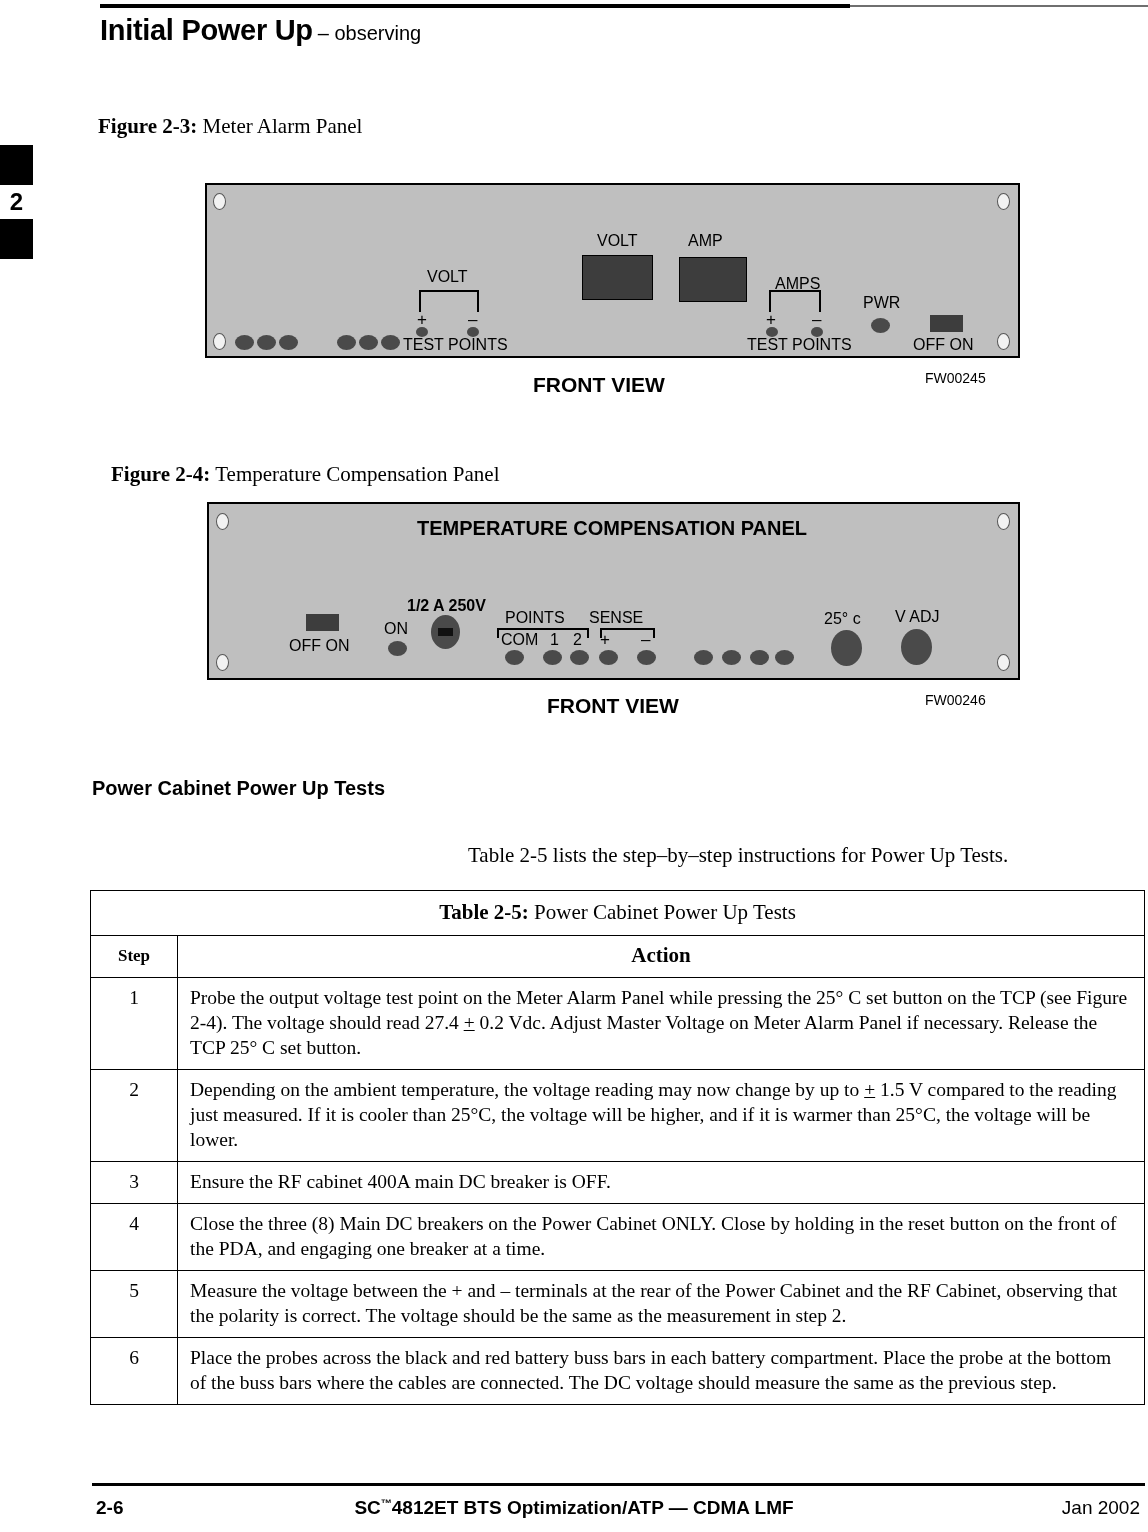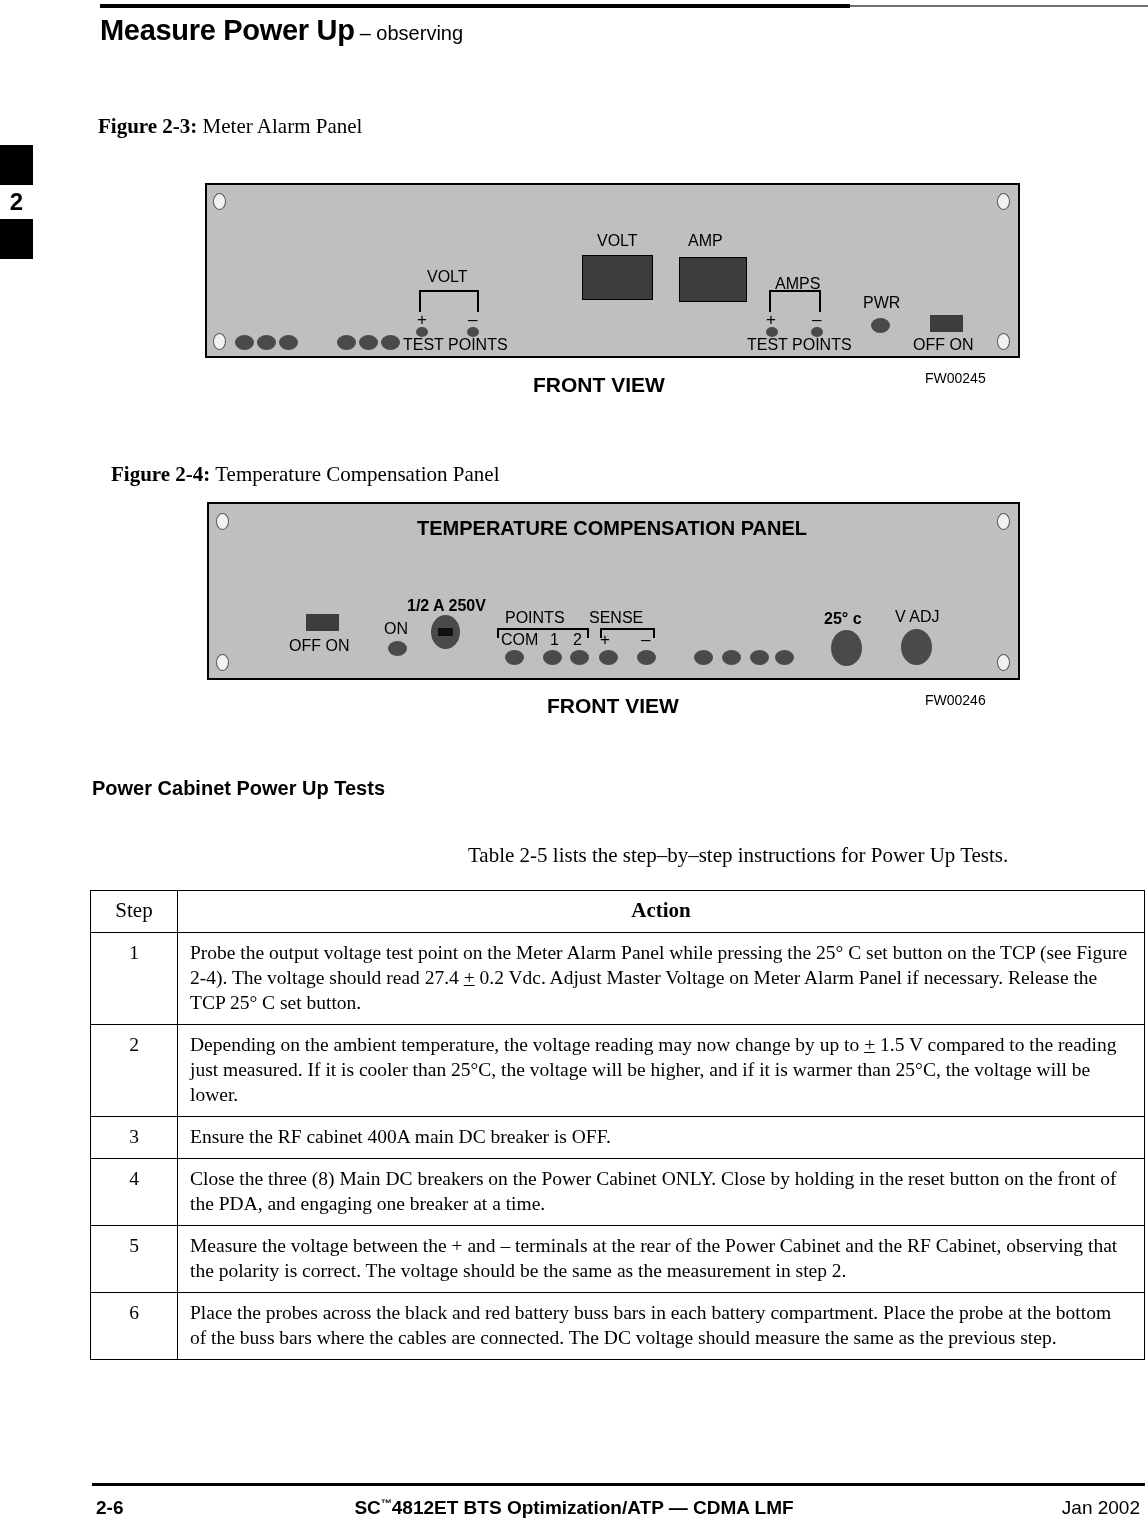--- a/index.html
+++ b/index.html
@@ -209,22 +209,22 @@
   }
   table.steps .tbl-title {
     text-align: center;
     font-size: 21px;
     padding: 9px 6px 10px 6px;
   }
   table.steps .tbl-title b { font-weight: bold; }
   table.steps th.col-step {
     width: 78px;
     text-align: center;
-    font-weight: normal;
-    font-size: 21px;
+    font-weight: bold;
+    font-size: 17px;
     padding: 7px 4px 9px 4px;
   }
   table.steps th.col-action {
     text-align: center;
     font-weight: bold;
     font-size: 21px;
   }
   table.steps td.num {
     text-align: center;
     width: 78px;
@@ -264,21 +264,21 @@
     font-size: 19px;
   }
 </style>
 </head>
 <body>
 
 <div class="top-rule"></div>
 <div class="top-rule-light"></div>
 
 <div class="page-header">
-  <span class="main">Measure Power Up</span><span class="cont">– observing</span>
+  <span class="main">Initial Power Up</span><span class="cont">– observing</span>
 </div>
 
 <div class="chapter-tab">
   <div class="blk"></div>
   <div class="num">2</div>
   <div class="blk"></div>
 </div>
 
 <div class="fig-caption" style="left:98px; top:114px;">
   <b>Figure 2-3:</b>
@@ -369,36 +369,42 @@
   <div class="sign" style="left:391px; top:127px;">+</div>
   <div class="sign" style="left:432px; top:127px;">–</div>
   <div class="dot" style="left:390px; top:146px;"></div>
   <div class="dot" style="left:428px; top:146px;"></div>
 
   <div class="dot" style="left:485px; top:146px;"></div>
   <div class="dot" style="left:513px; top:146px;"></div>
   <div class="dot" style="left:541px; top:146px;"></div>
   <div class="dot" style="left:566px; top:146px;"></div>
 
-  <div class="lbl" style="left:615px; top:107px;font-weight:bold;">25° c</div>
+  <div class="lbl" style="left:615px; top:107px;">25° c</div>
   <div class="knob" style="left:622px; top:126px;"></div>
 
   <div class="lbl" style="left:686px; top:105px;">V ADJ</div>
   <div class="knob" style="left:692px; top:125px;"></div>
 </div>
 
 <div class="front-view" style="left:547px; top:694px;">FRONT VIEW</div>
 <div class="dwg-num" style="left:925px; top:692px;">FW00246</div>
 
 <div class="sec-head">Power Cabinet Power Up Tests</div>
 
 <div class="intro">Table 2-5 lists the step–by–step instructions for Power Up Tests.</div>
 
 <table class="steps">
   <tbody>
+      <tr>
+    <td class="tbl-title" colspan="2">
+      <b>Table 2-5:</b>
+      <span>Power Cabinet Power Up Tests</span>
+    </td>
+  </tr>
   <tr>
     <th class="col-step">Step</th>
     <th class="col-action">Action</th>
   </tr>
   <tr>
     <td class="num">1</td>
     <td><span>Probe the output voltage test point on the Meter Alarm Panel while pressing the 25° C set button on the TCP (see Figure 2-4). The voltage should read 27.4 </span><span class="pm">+</span><span> 0.2 Vdc. Adjust Master Voltage on Meter Alarm Panel if necessary. Release the TCP 25° C set button.</span></td>
   </tr>
   <tr>
     <td class="num">2</td>

